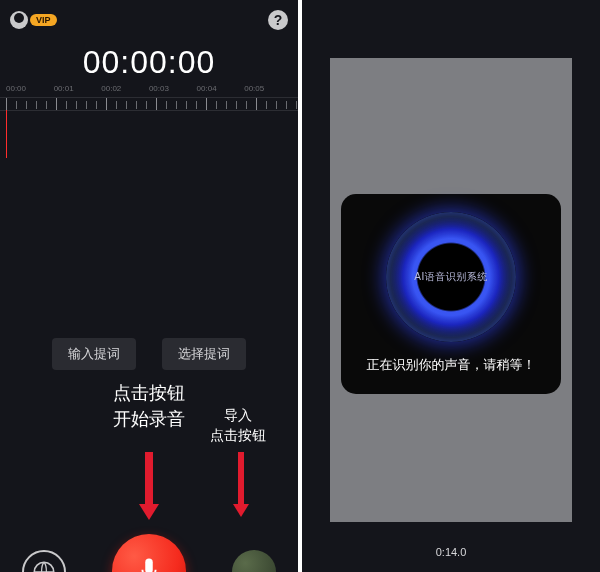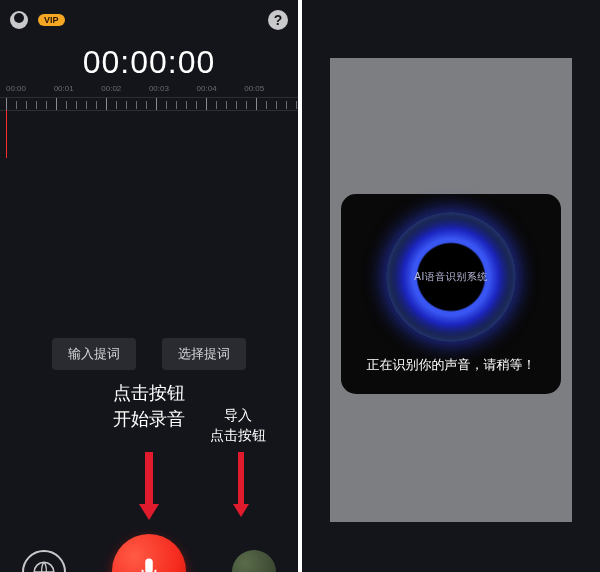--- a/index.html
+++ b/index.html
@@ -25,21 +25,21 @@
       top: 10px;
       left: 10px;
       right: 10px;
       display: flex;
       justify-content: space-between;
       align-items: center;
     }
     .vip {
       display: flex;
       align-items: center;
-      gap: 10px;
+      gap: 2px;
     }
     .vip .head {
       width: 18px; height: 18px;
       border-radius: 50%;
       background: #c9c9cb;
       position: relative;
       display:flex;align-items:center;justify-content:center;
     }
     .vip .head::after{
       content:"";
@@ -337,13 +337,14 @@
 
   <div class="viewport">
     <div class="modal">
       <div class="orb">
         <span>AI语音识别系统</span>
       </div>
       <div class="msg">正在识别你的声音，请稍等！</div>
     </div>
   </div>
 
+  <div class="time-readout">0:14.0</div>
 </div>
 
 </body></html>

